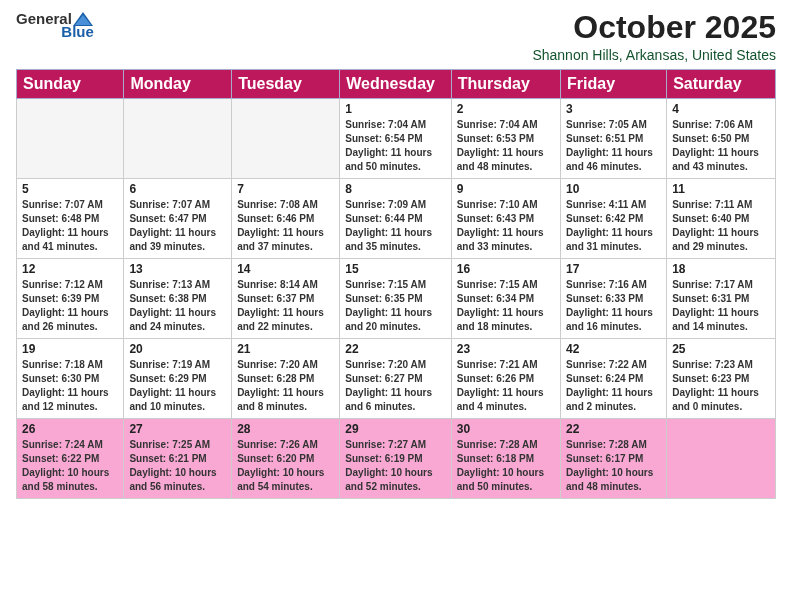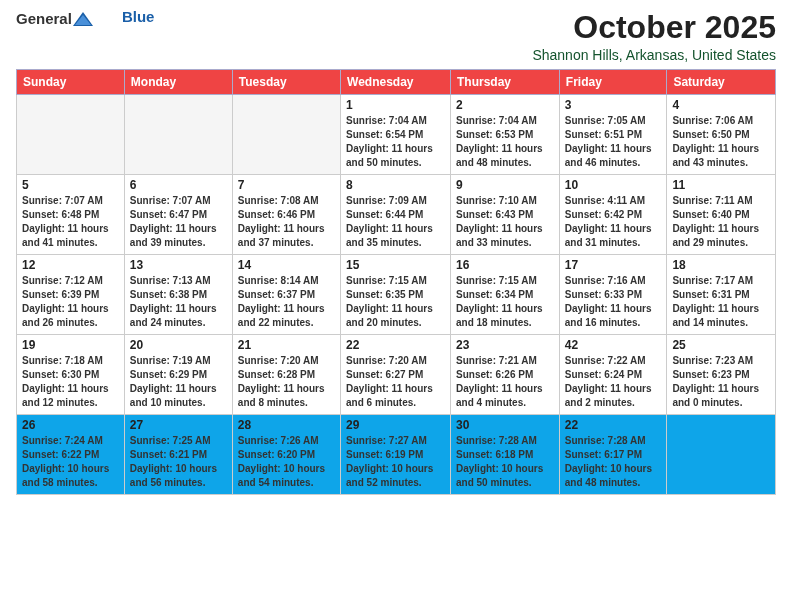--- a/index.html
+++ b/index.html
@@ -33,58 +33,58 @@
       font-size: 14px;
       color: #14532d;
       margin-top: 2px;
     }
     .calendar {
       width: 100%;
       border-collapse: collapse;
       border: 1px solid #ccc;
     }
     .calendar th {
-      background-color: #ef4444;
+      background-color: #be185d;
       color: #fff;
-      font-size: 12px;
+      font-size: 16px;
       font-weight: bold;
       text-align: left;
       padding: 5px 6px;
       border: 1px solid #aac;
     }
     .calendar td {
       border: 1px solid #ccc;
       vertical-align: top;
       padding: 3px 5px;
       width: 113px;
       height: 80px;
       background: #fff;
     }
     .calendar td.empty {
       background: #f5f5f5;
     }
     .calendar td.last-row {
-      background: #0ea5e9;
+      background: #f9a8d4;
     }
     .day-number {
       font-size: 12px;
       font-weight: bold;
       color: #222;
       margin-bottom: 2px;
     }
     .day-info {
       font-size: 10px;
       color: #333;
       line-height: 1.4;
       font-weight: bold;
     }
     .logo-wrapper {
       display: flex;
-      flex-direction: row;
-      align-items: center;
+      flex-direction: column;
+      align-items: flex-end;
     }
     .logo-line {
       display: flex;
       align-items: center;
     }
   </style>
 </head>
 <body>
 
 <div class="page">

